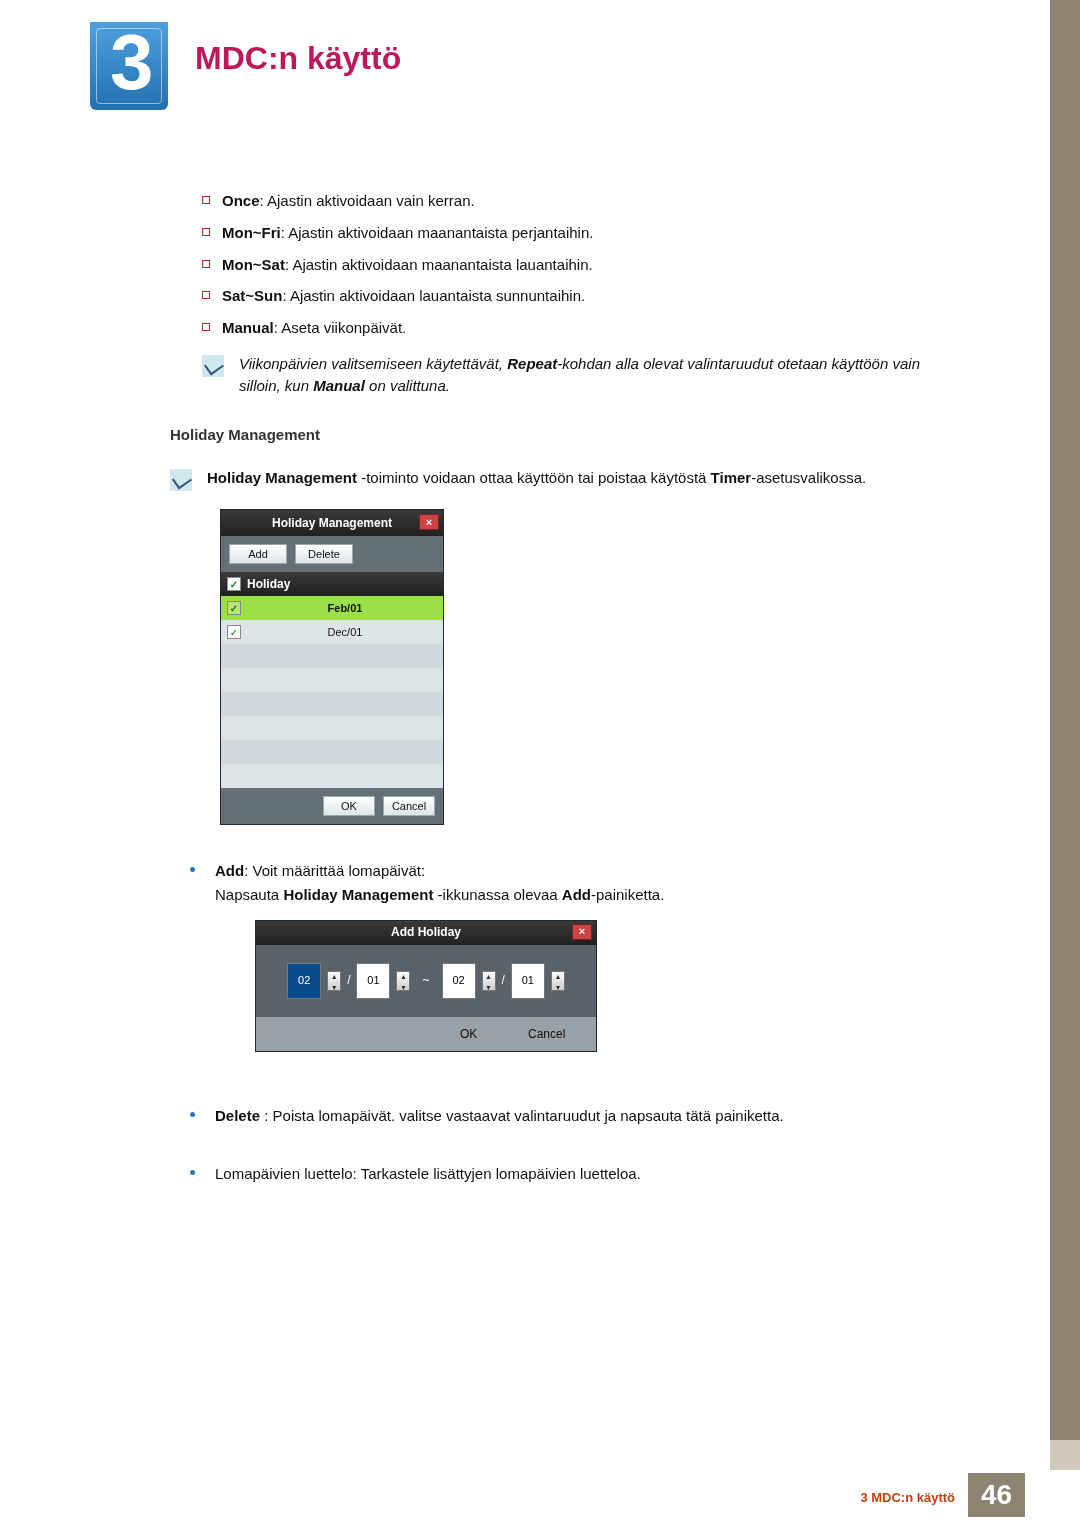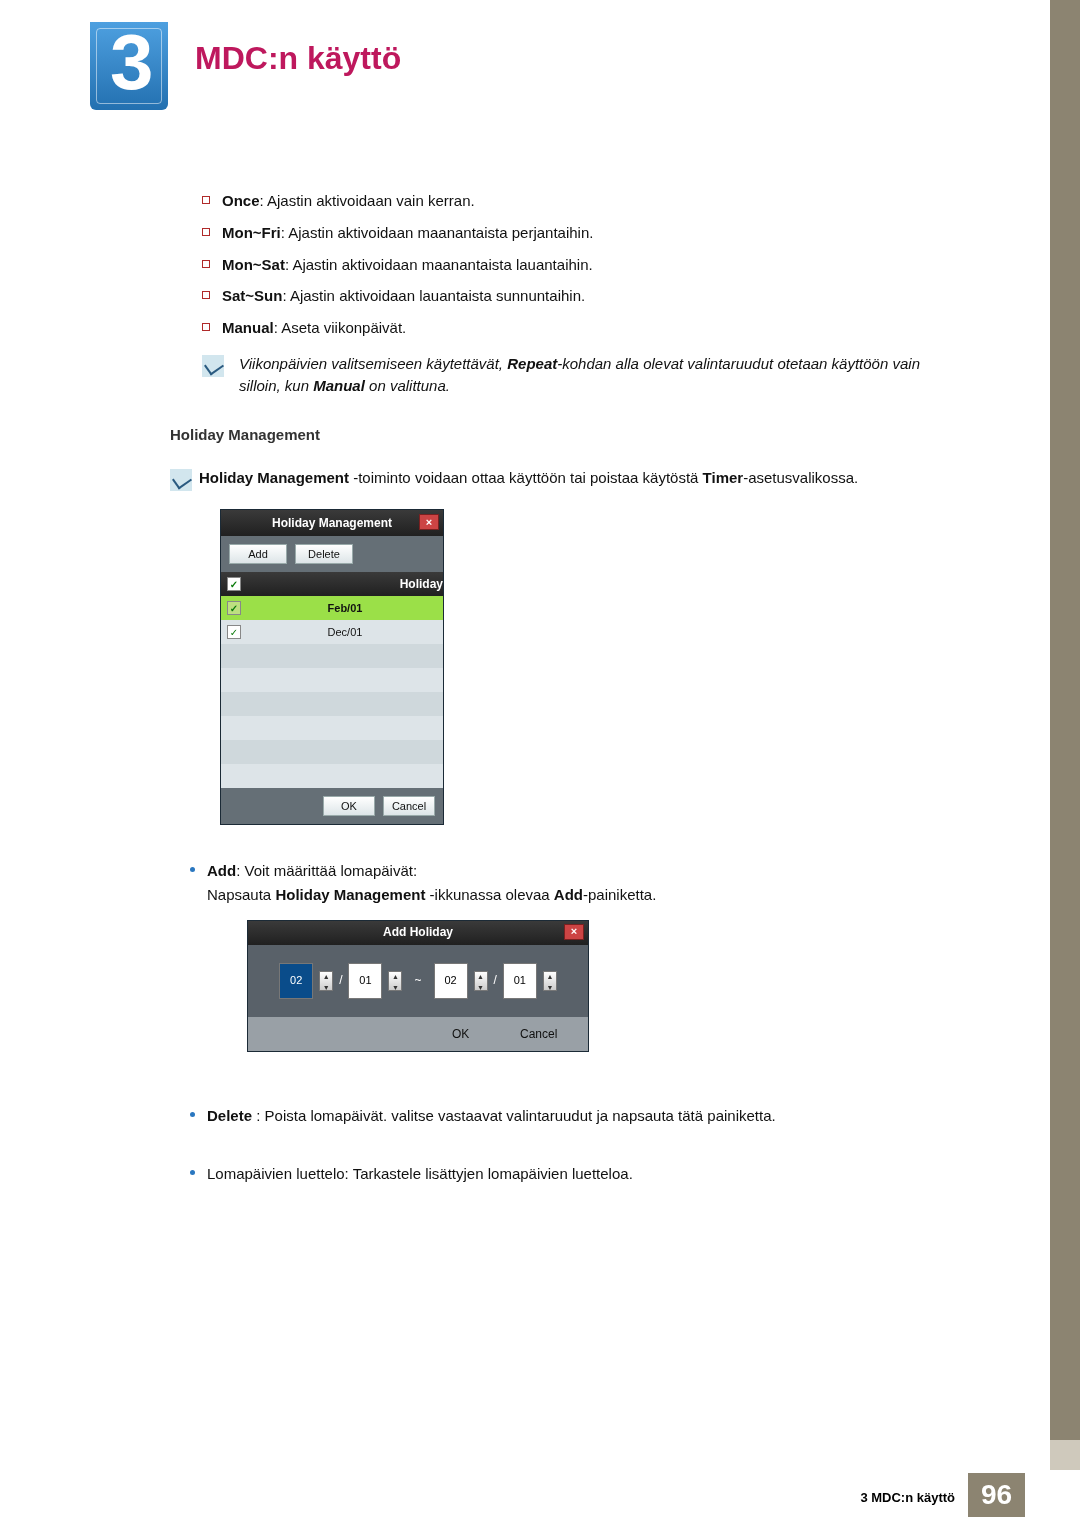--- a/index.html
+++ b/index.html
@@ -19,59 +19,59 @@
   .opt-row { display: flex; align-items: flex-start; gap: 12px; margin-bottom: 10px; line-height: 1.45; font-size: 15px; }
   .sq-bullet { width: 8px; height: 8px; border: 1px solid #b02a2a; margin-top: 6px; flex: 0 0 auto; }
   .opt-row b { font-weight: bold; }
 
   .note-row { display: flex; gap: 15px; margin: 14px 0 0 32px; line-height: 1.45; font-style: italic; }
   .note-icon { width: 22px; height: 22px; background: #d2e6ee; position: relative; flex: 0 0 auto; margin-top: 2px; }
   .note-icon:before { content:""; position:absolute; left:4px; top:5px; width:14px; height:10px; border-left:2px solid #2a5a80; border-bottom:2px solid #2a5a80; transform: rotate(-35deg); }
 
   .sect-head { margin: 30px 0 10px 0; font-weight: bold; color: #333; font-size: 15px; }
   .para { line-height: 1.55; font-size: 15px; }
-  .note2 { display:flex; gap:7px; margin:24px 0 0 0; line-height:1.45; }
+  .note2 { display:flex; gap:15px; margin:24px 0 0 0; line-height:1.45; }
 
   .dialog1 { width: 224px; margin: 18px 0 18px 50px; border:1px solid #1b2a36; font-size: 12px; font-family: Arial, sans-serif; }
   .dialog1 .titlebar { height: 26px; background: linear-gradient(#3a3a3a,#202020); color:#fff; display:flex; align-items:center; justify-content:center; position:relative; font-weight:bold; font-size:12px; }
   .dialog1 .closebtn { position:absolute; right:4px; top:4px; width:20px; height:16px; background:#c44; color:#fff; font-size:11px; display:flex;align-items:center;justify-content:center; border:1px solid #7a2020;}
   .dialog1 .toolbar { background:#656f76; padding:8px 8px; display:flex; gap:8px; }
   .dialog1 .tool-btn { background:linear-gradient(#fff,#dde5e8); border:1px solid #9aa; height:20px; width:58px; font-size:11px; display:flex;align-items:center;justify-content:center; }
   .dialog1 .listhead { height:24px; background:linear-gradient(#3a3a3a,#202020); color:#fff; display:flex; align-items:center; font-weight:bold; font-size:12px;}
   .dialog1 .listhead .chkcol{width:26px; display:flex;justify-content:center;}
-  .dialog1 .listhead .holcol{flex:1; text-align:right;}
+  .dialog1 .listhead .holcol{flex:1; text-align:left;}
   .dialog1 .chk { width:14px;height:14px;border:1px solid #888;background:#fff;display:inline-flex;align-items:center;justify-content:center;font-size:10px;color:#0a7a0a;}
   .dialog1 .row { height:24px; display:flex; align-items:center; font-size:11px;}
   .dialog1 .row.sel { background:#9be048; font-weight:bold; }
   .dialog1 .row.alt { background:#dde4e8; }
   .dialog1 .row .chkcol{width:26px;display:flex;justify-content:center;}
   .dialog1 .row .holcol{flex:1;text-align:center;}
   .dialog1 .empty { height:24px; background:#cfd8dc; }
   .dialog1 .empty.alt { background:#dde4e8; }
   .dialog1 .footer { background:#656f76; padding:8px; display:flex; justify-content:flex-end; gap:8px; }
   .dialog1 .foot-btn { background:linear-gradient(#fff,#dde5e8); border:1px solid #9aa; height:20px; width:52px; font-size:11px;display:flex;align-items:center;justify-content:center;}
 
   .dot-list { margin: 18px 0 0 20px; }
-  .dot-row { display:flex; gap:12px; line-height:1.55; font-size:15px; margin-bottom:8px;margin-top:34px;}
+  .dot-row { display:flex; gap:20px; line-height:1.55; font-size:15px; margin-bottom:8px;margin-top:34px;}
   .dot-bullet { width:5px;height:5px;border-radius:50%;background:#2a77c0;margin-top:8px;flex:0 0 auto;}
   .dot-content { flex:1; }
 
   .dialog2 { width:342px; margin:14px 0 18px 40px; border:1px solid #1b2a36; font-size:12px; }
   .dialog2 .titlebar { height:24px; background:linear-gradient(#3a3a3a,#202020); color:#fff; display:flex;align-items:center;justify-content:center;position:relative;font-weight:bold;font-size:12px;}
   .dialog2 .closebtn { position:absolute; right:4px; top:3px; width:20px;height:16px;background:#c44;color:#fff;font-size:11px;display:flex;align-items:center;justify-content:center;border:1px solid #7a2020;}
   .dialog2 .body { background:#596169; padding:18px 16px; display:flex; align-items:center; justify-content:center; gap:6px; color:#fff;}
   .spin { width:34px;height:36px;background:#fff;border:1px solid #777;color:#000;display:flex;align-items:center;justify-content:center;font-size:11px;position:relative;}
   .spin.active{background:#0a4c8a;color:#fff;}
   .spinbtns{width:14px;height:20px;border:1px solid #777;background:linear-gradient(#fff,#ccc);display:flex;flex-direction:column;}
   .spinbtns span{flex:1;display:flex;align-items:center;justify-content:center;font-size:7px;color:#333;}
   .slash{color:#fff;}
   .dialog2 .footer{background:#99a0a6;padding:8px;display:flex;justify-content:flex-end;gap:8px;}
 
   .page-footer { position:absolute; left:0; bottom:0; width:1080px; height:57px; }
-  .footer-label { position:absolute; right:125px; bottom:22px; font-size:13px; color:#000000; font-weight:bold;}
+  .footer-label { position:absolute; right:125px; bottom:22px; font-size:13px; color:#c2410c; font-weight:bold;}
   .footer-num { position:absolute; right:55px; bottom:10px; width:57px; height:44px; background:#8c8471; color:#fff; font-size:28px; font-weight:bold; display:flex;align-items:center;justify-content:center;}
 </style>
 </head>
 <body>
 
 <div class="page">
   <div class="side-strip"></div>
   <div class="side-strip-bottom"></div>
 
   <div class="chapter-badge">
@@ -208,15 +208,15 @@
       </div>
       <div class="dot-row">
         <span class="dot-bullet"></span>
         <div class="dot-content">Lomapäivien luettelo: Tarkastele lisättyjen lomapäivien luetteloa.</div>
       </div>
     </div>
   </div>
 
   <div class="page-footer">
     <div class="footer-label">3 MDC:n käyttö</div>
-    <div class="footer-num">96</div>
+    <div class="footer-num">46</div>
   </div>
 </div>
 
 </body></html>

